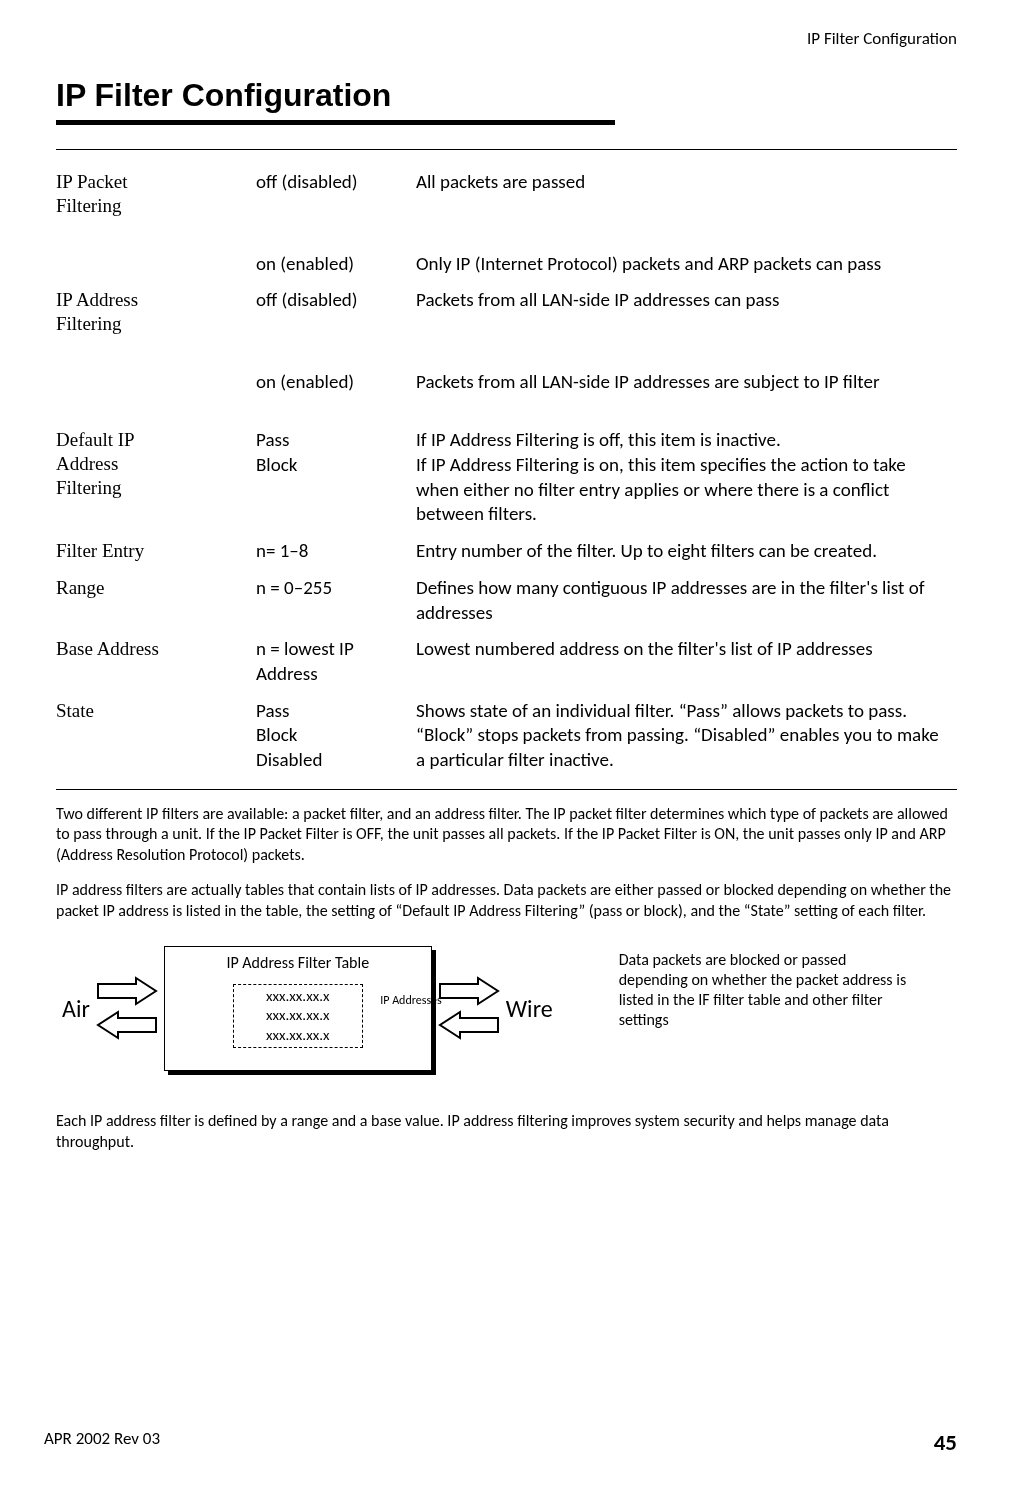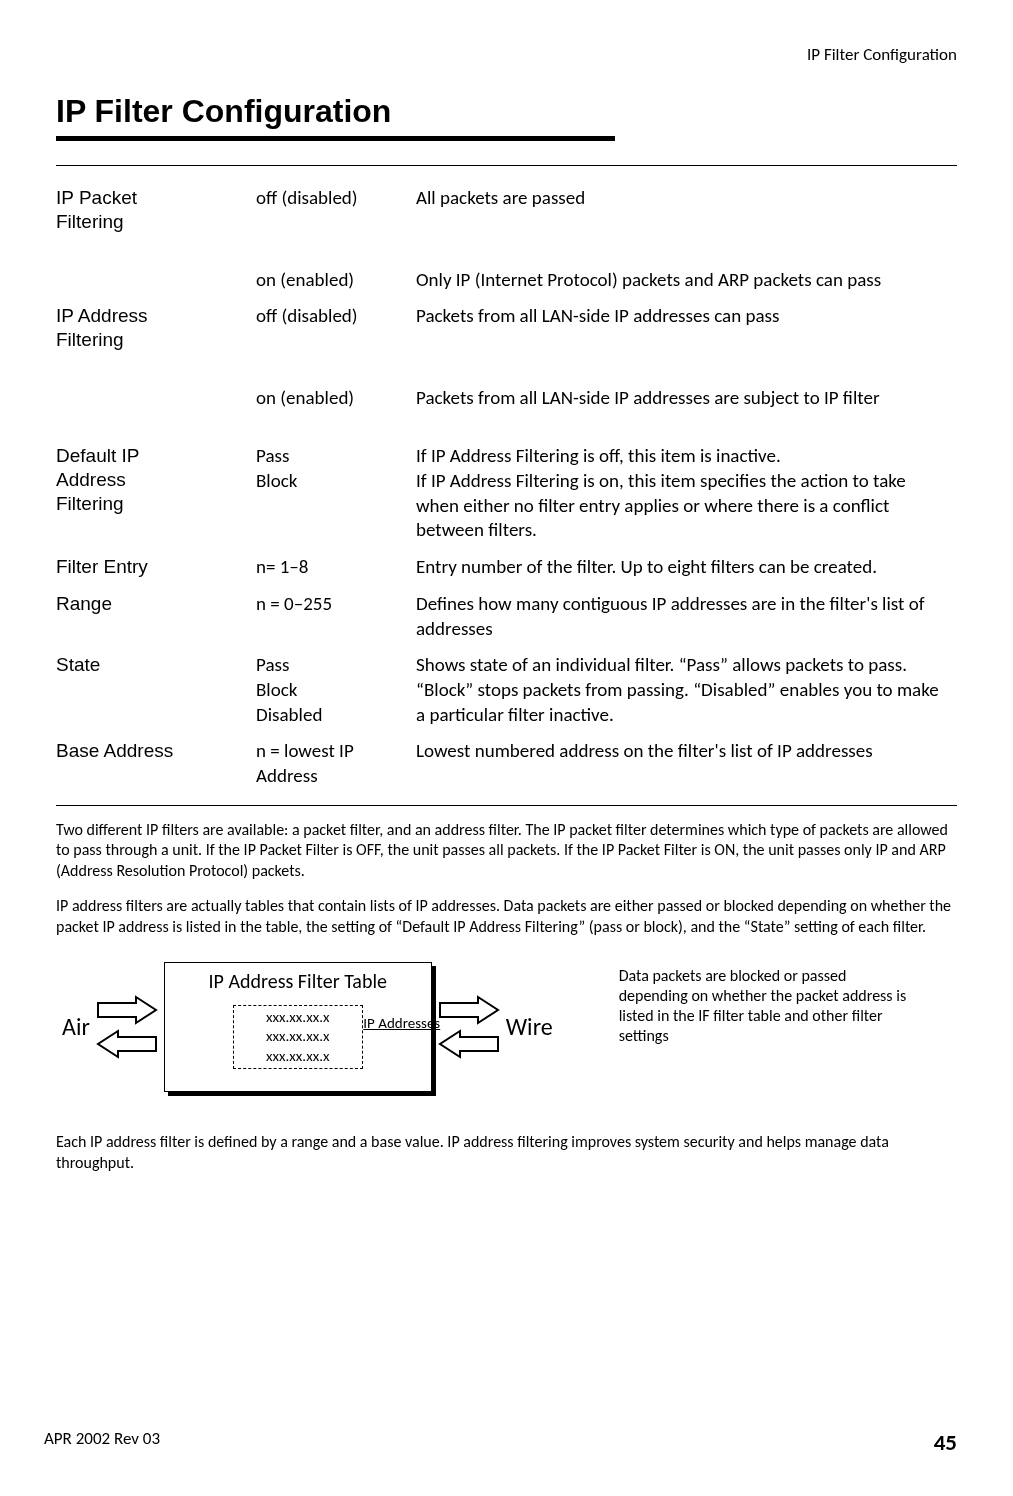--- a/index.html
+++ b/index.html
@@ -8,21 +8,21 @@
     padding: 0;
     font-family: "Gill Sans", "Gill Sans MT", Calibri, sans-serif;
     color: #000;
     background: #fff;
   }
   .page {
     width: 1013px;
     height: 1492px;
     position: relative;
     box-sizing: border-box;
-    padding: 44px 56px 40px 56px;
+    padding: 28px 56px 40px 56px;
   }
   .running-header {
     text-align: right;
     font-size: 17px;
     font-weight: 400;
     margin-bottom: 28px;
   }
   h1.section-title {
     font-family: Arial, Helvetica, sans-serif;
     font-weight: 700;
@@ -45,21 +45,21 @@
     border-collapse: collapse;
     font-size: 19px;
     line-height: 1.3;
   }
   .param-table td {
     vertical-align: top;
     padding: 6px 10px 6px 0;
   }
   .param-table td.name {
     width: 190px;
-    font-family: Liberation Sans, sans-serif;
+    font-family: Liberation Serif, serif;
     font-size: 19px;
     white-space: pre-line;
     line-height: 1.25;
   }
   .param-table td.val {
     width: 150px;
     margin-left: 40px;
   }
   .param-table td.val .italic {
   }
@@ -90,40 +90,39 @@
     position: relative;
     background: #fff;
     border: 1px solid #000;
     width: 250px;
     padding: 6px 8px 10px 8px;
     box-shadow: 4px 4px 0 #000;
     margin: 0 6px;
     text-align: center;
   }
   .table-box .title {
-    font-size: 20px;
+    font-size: 16px;
     margin-bottom: 4px;
   }
   .ip-dash {
     border: 1px dashed #000;
     width: 120px;
     margin: 12px auto;
     font-size: 15px;
     line-height: 1.3;
     padding: 2px 4px;
     position: relative;
   }
   .ip-addr-label {
     position: absolute;
     left: 128px;
     top: 8px;
-    font-size: 15px;
-    text-align: center;
+    font-size: 12px;
+    text-align: right;
     width: 80px;
-    text-decoration: underline;
   }
   .diagram-caption {
     font-size: 16px;
     line-height: 1.25;
     margin-left: 60px;
     max-width: 290px;
     padding-top: 4px;
   }
   .footer {
     position: absolute;
@@ -204,30 +203,30 @@
         <td class="name">Filter Entry</td>
         <td class="val"><span class="italic">n= 1–8</span></td>
         <td>Entry number of the filter. Up to eight filters can be created.</td>
       </tr>
       <tr>
         <td class="name">Range</td>
         <td class="val"><span class="italic">n </span><span>= 0–255</span></td>
         <td>Defines how many contiguous IP addresses are in the filter's list of addresses</td>
       </tr>
       <tr>
+        <td class="name">Base Address</td>
+        <td class="val"><span class="italic">n </span><span>= lowest IP Address</span></td>
+        <td>Lowest numbered address on the filter's list of IP addresses</td>
+      </tr>
+      <tr>
         <td class="name">State</td>
         <td class="val" style="white-space:pre-line">Pass
 Block
 Disabled</td>
         <td>Shows state of an individual filter. “Pass” allows packets to pass. “Block” stops packets from passing. “Disabled” enables you to make a particular filter inactive.</td>
-      </tr>
-      <tr>
-        <td class="name">Base Address</td>
-        <td class="val"><span class="italic">n </span><span>= lowest IP Address</span></td>
-        <td>Lowest numbered address on the filter's list of IP addresses</td>
       </tr>
     </tbody>
   </table>
 
   <hr class="thin-rule" style="margin-top:10px">
 
   <p class="para">Two different IP filters are available: a packet filter, and an address filter. The IP packet filter determines which type of packets are allowed to pass through a unit. If the IP Packet Filter is OFF, the unit passes all packets. If the IP Packet Filter is ON, the unit passes only IP and ARP (Address Resolution Protocol) packets.</p>
   <p class="para">IP address filters are actually tables that contain lists of IP addresses. Data packets are either passed or blocked depending on whether the packet IP address is listed in the table, the setting of “Default IP Address Filtering” (pass or block), and the “State” setting of each filter.</p>
 
   <div class="diagram-row">

